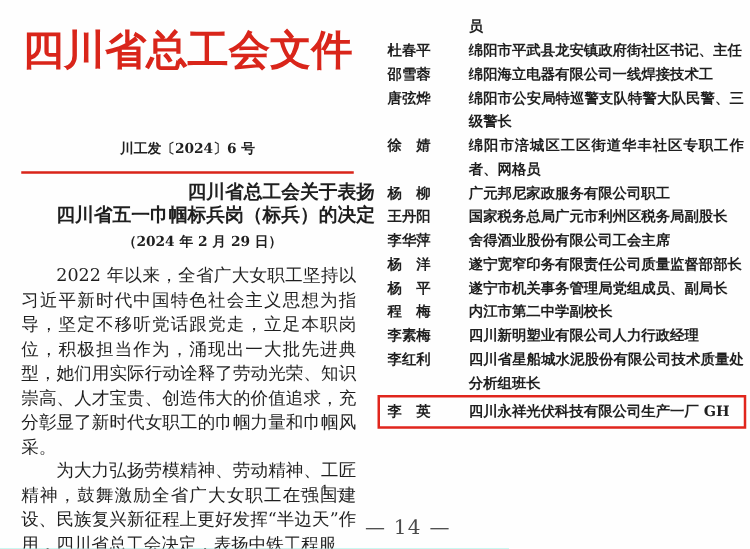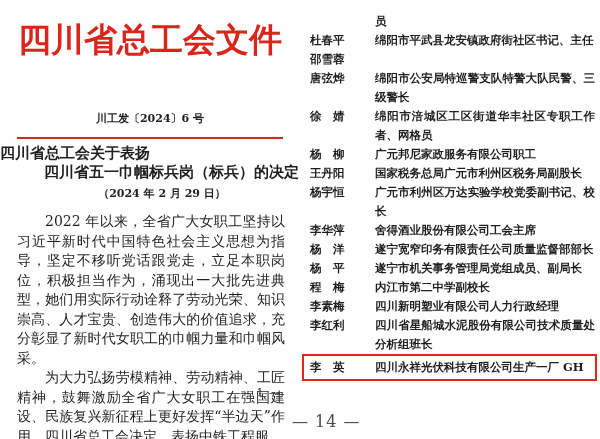--- a/index.html
+++ b/index.html
@@ -28,25 +28,25 @@
   .doc-number {
     position: absolute; top: 111px; left: 0; width: 300px;
     text-align: center; font-size: 11px; font-weight: 700;
   }
   .red-rule {
     position: absolute; top: 137px; left: 17px; right: 17px; height: 2px;
     background: #d9251a;
   }
   .doc-title-1 {
     position: absolute; top: 144px; left: 0; width: 300px;
-    text-align: left; font-size: 15px; font-weight: 700; white-space: nowrap;
+    text-align: right; font-size: 15px; font-weight: 700; white-space: nowrap;
   }
   .doc-title-2 {
     position: absolute; top: 163px; left: 0; width: 300px;
-    text-align: left; font-size: 15px; font-weight: 700; white-space: nowrap; padding-left: 44px;
+    text-align: right; font-size: 15px; font-weight: 700; white-space: nowrap;
   }
   .doc-date {
     position: absolute; top: 186px; left: 0; width: 300px;
     text-align: center; font-size: 11px; font-weight: 700; margin-left: 12px;
   }
   .body-text {
     position: absolute; top: 212px; left: 17px; width: 268px;
     font-size: 14px; line-height: 19.5px;
     text-align: justify;
   }
@@ -107,20 +107,21 @@
     <span class="entry-desc">员</span>
   </div>
 
   <div class="entry">
     <span class="entry-name">杜春平</span>
     <span class="entry-desc">绵阳市平武县龙安镇政府街社区书记、主任</span>
   </div>
 
   <div class="entry">
     <span class="entry-name">邵雪蓉</span>
+    <span class="entry-desc">绵阳海立电器有限公司一线焊接技术工</span>
   </div>
 
   <div class="entry">
     <span class="entry-name">唐弦烨</span>
     <span class="entry-desc">绵阳市公安局特巡警支队特警大队民警、三级警长</span>
   </div>
 
   <div class="entry">
     <span class="entry-name">徐　婧</span>
     <span class="entry-desc">绵阳市涪城区工区街道华丰社区专职工作者、网格员</span>
@@ -129,24 +130,20 @@
   <div class="entry">
     <span class="entry-name">杨　柳</span>
     <span class="entry-desc">广元邦尼家政服务有限公司职工</span>
   </div>
 
   <div class="entry">
     <span class="entry-name">王丹阳</span>
     <span class="entry-desc">国家税务总局广元市利州区税务局副股长</span>
   </div>
 
-  <div class="entry">
-    <span class="entry-name">杨宇恒</span>
-    <span class="entry-desc">广元市利州区万达实验学校党委副书记、校长</span>
-  </div>
 
   <div class="entry">
     <span class="entry-name">李华萍</span>
     <span class="entry-desc">舍得酒业股份有限公司工会主席</span>
   </div>
 
   <div class="entry">
     <span class="entry-name">杨　洋</span>
     <span class="entry-desc">遂宁宽窄印务有限责任公司质量监督部部长</span>
   </div>

